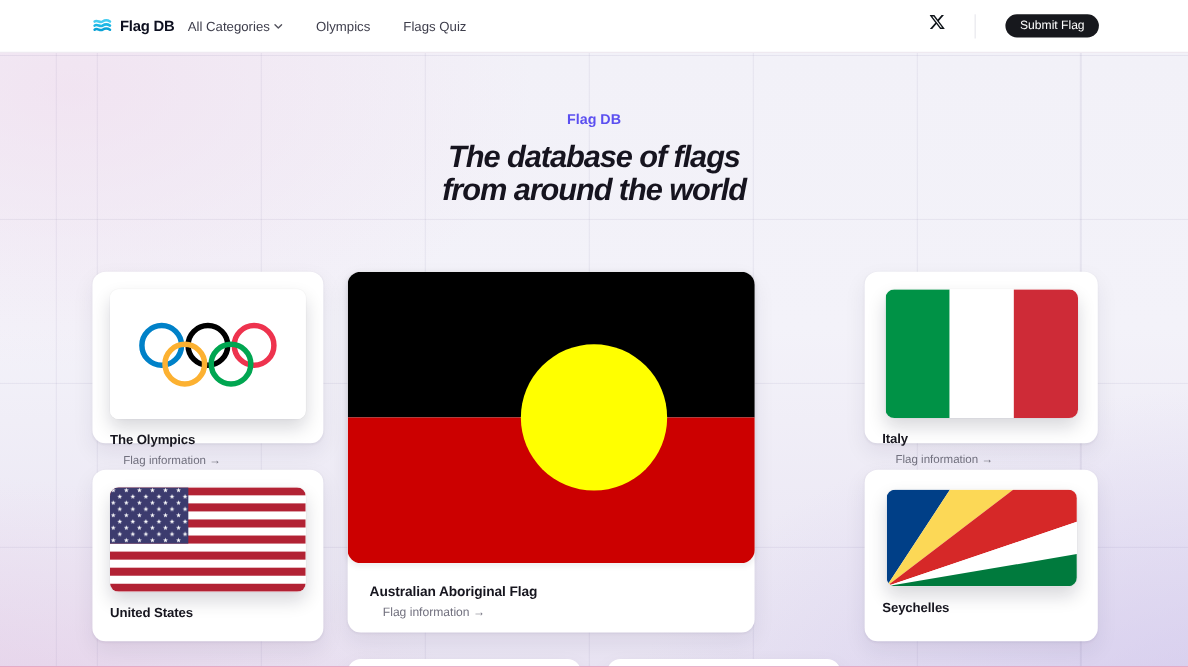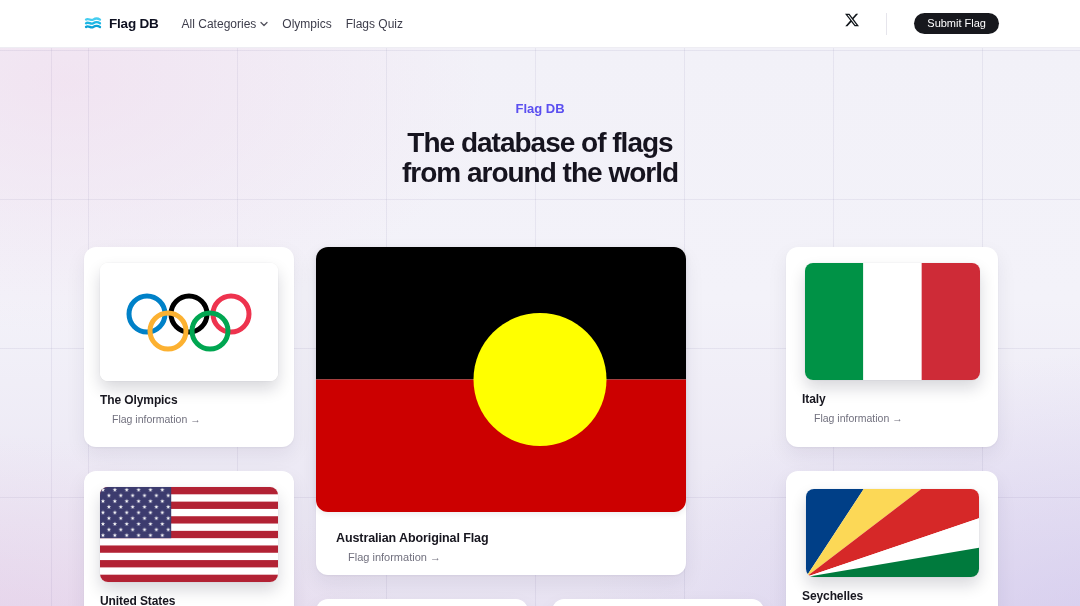--- a/index.html
+++ b/index.html
@@ -5,21 +5,21 @@
   * { margin:0; padding:0; box-sizing:border-box; }
   html,body { background:#fff; }
   body { font-family:"Liberation Sans","DejaVu Sans",sans-serif; }
   .page { position:relative; width:1080px; height:606px; overflow:hidden; background:#be185d; }
 
   
   .header { position:relative; z-index:5; height:48px; background:#ffffff;
     border-bottom:1px solid #eeedf3; display:flex; align-items:center; padding:0 81px 0 84px; }
   .brand { display:flex; align-items:center; gap:7px; cursor:pointer; }
   .brand-name { font-size:13.5px; font-weight:700; color:#0e1020; letter-spacing:-0.2px; }
-  .nav { display:flex; align-items:center; gap:14px; margin-left:23px; }
+  .nav { display:flex; align-items:center; gap:30px; margin-left:12px; }
   .nav-item { display:flex; align-items:center; gap:4px; font-size:12px; font-weight:500;
     color:#3d3d4b; cursor:pointer; white-space:nowrap; }
   .header-right { margin-left:auto; display:flex; align-items:flex-start; gap:27px; }
   .x-link { display:flex; align-items:center; cursor:pointer; }
   .vdivider { width:1px; height:22px; background:#e6e5ec; }
   .submit-btn { background:#17181d; color:#ffffff; font-family:inherit; font-size:11px;
     font-weight:500; border:none; border-radius:999px; padding:6px 13px; height:21px;
     line-height:9px; cursor:pointer; }
 
   
@@ -31,29 +31,29 @@
       linear-gradient(180deg,#f2f1f8 0%,#f3f2f9 45%,#e8e3f2 100%);
     overflow:hidden; }
   .grid-lines { position:absolute; inset:0; pointer-events:none;
     background-image:
       repeating-linear-gradient(to right, rgba(96,88,140,0.09) 0 1px, transparent 1px 149px),
       repeating-linear-gradient(to bottom, rgba(96,88,140,0.09) 0 1px, transparent 1px 149px);
     background-position:88px 0, 0 2px; }
   .hero { position:relative; z-index:1; text-align:center; padding-top:53px; }
   .eyebrow { font-size:13px; font-weight:600; color:#5b4ff0; line-height:15px; }
   .hero-title { margin-top:12px; font-size:28px; line-height:30px; font-weight:700;
-    color:#16141f; letter-spacing:-1px; }
+    color:#16141f; letter-spacing:-1px;font-style:italic; }
 
   
   .cards { position:absolute; z-index:2; left:84px; top:199px; display:flex; gap:22px; align-items:flex-start; }
   .col { display:flex; flex-direction:column; gap:24px; }
   .col-left { width:210px; } .col-mid { width:448px; } .col-right { width:212px; }
   .card { background:#ffffff; border-radius:12px;
     box-shadow:0 1px 2px rgba(25,20,50,0.05), 0 8px 20px rgba(25,20,50,0.07); cursor:pointer; }
-  .card.small { width:100%; height:200px; padding:16px 16px 0; }
+  .card.small { width:100%; height:156px; padding:16px 16px 0; }
   .flag-wrap { margin:0 auto; border-radius:8px; overflow:hidden; line-height:0;
     box-shadow:0 8px 16px rgba(12,12,35,0.16), 0 0 0 1px rgba(12,12,35,0.02); width:-moz-fit-content; width:fit-content; }
   .card-title { margin-top:12px; font-size:12px; font-weight:700; color:#17161f; line-height:14px; letter-spacing:-0.1px; }
   .card-link { margin-top:6px; font-size:10.5px; color:#71707e; line-height:13px; cursor:pointer;margin-left:12px; }
 
   .card.big { width:370px; height:328px; padding:0; }
   .flag-big { border-radius:12px; overflow:hidden; line-height:0;
     box-shadow:0 2px 6px rgba(12,12,35,0.08); }
   .big-text { padding:19px 20px 0; }
   .big-text .card-title { margin-top:0; font-size:12.5px; }

